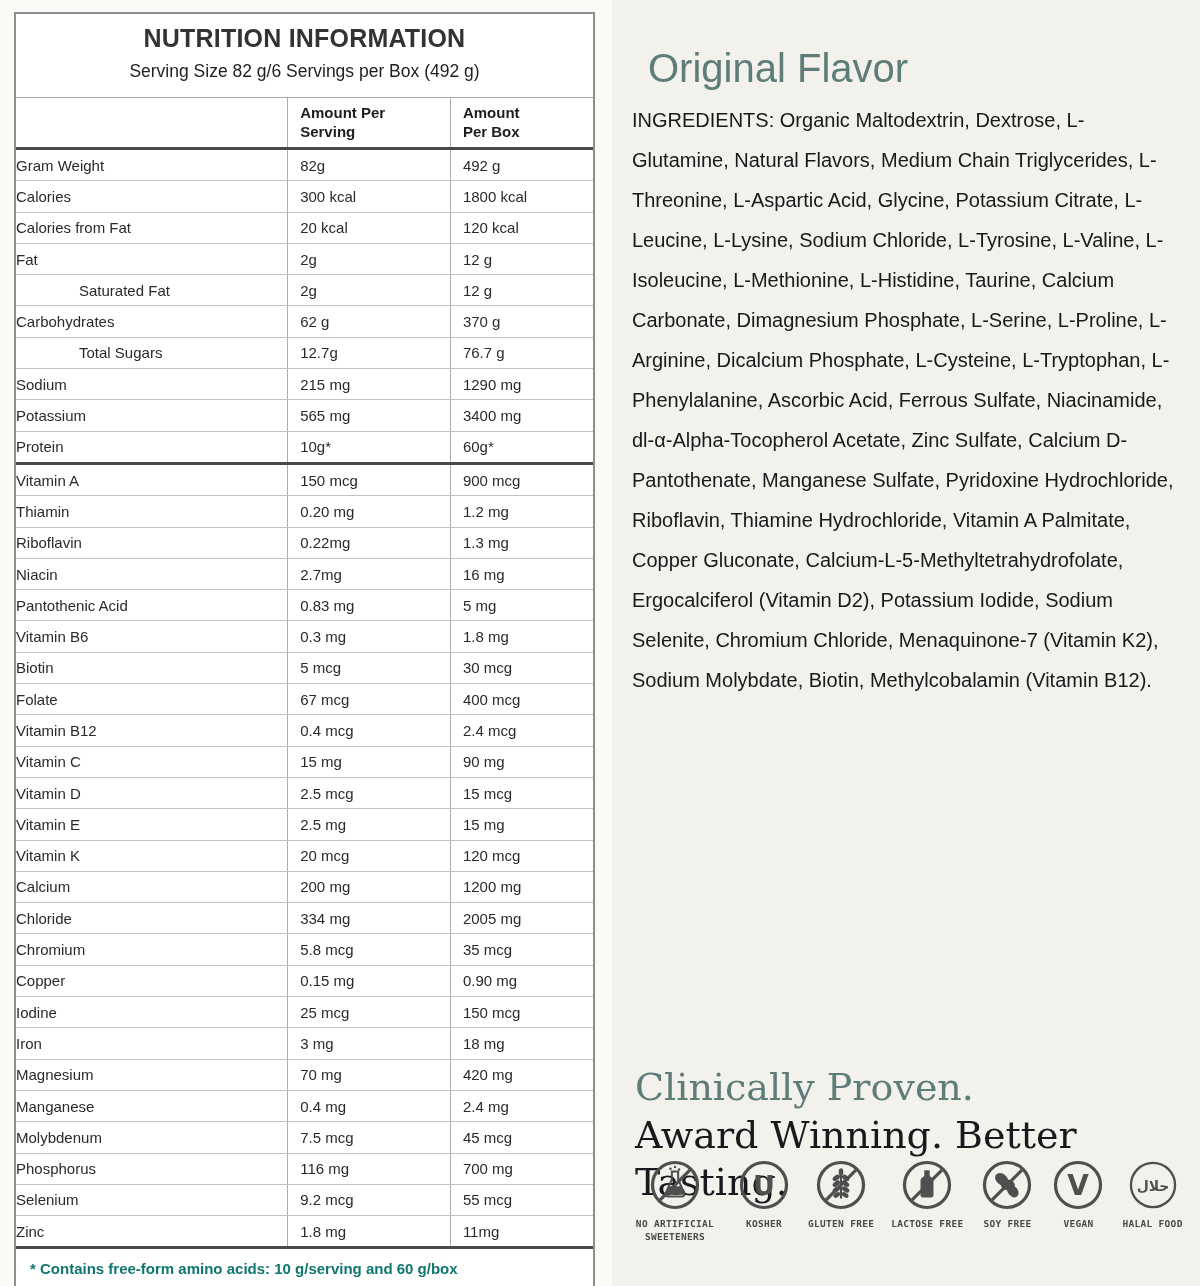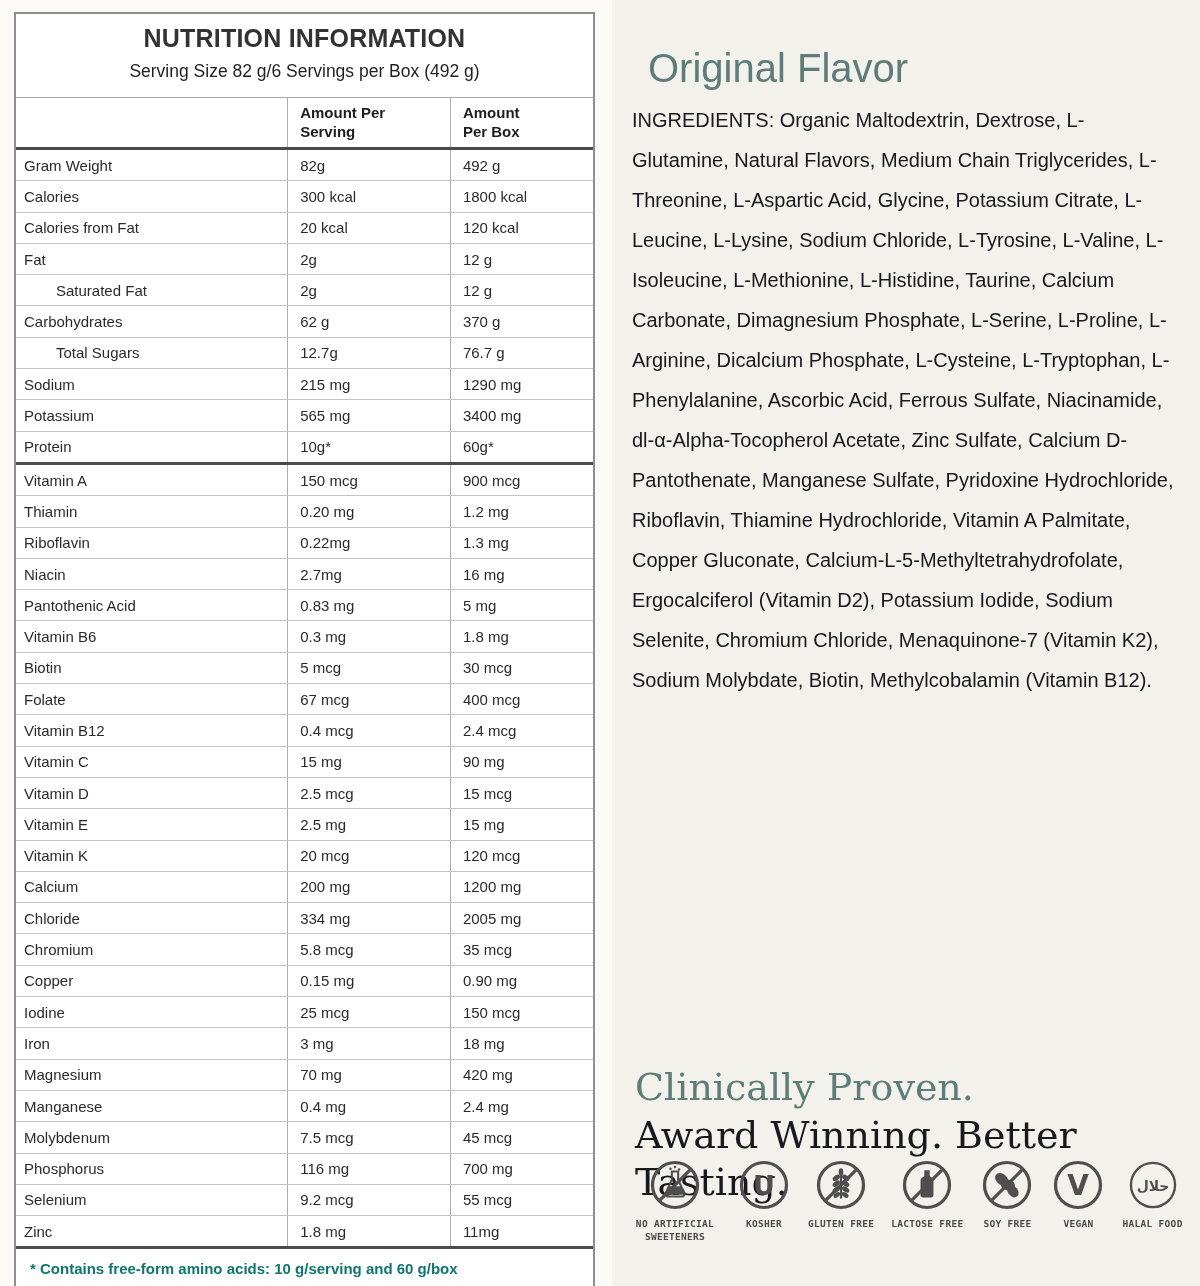--- a/index.html
+++ b/index.html
@@ -22,22 +22,22 @@
   .nutr-sub{margin:8px;font-size:17.5px;color:#1f1f1f;}
   .cols-head{display:flex;height:49px;border-bottom:3px solid #4a4a4a;}
   .c1{width:47%;box-sizing:border-box;}
   .c2{width:28.2%;box-sizing:border-box;border-left:1px solid #adadad;}
   .c3{width:24.8%;box-sizing:border-box;border-left:1px solid #adadad;}
   .cols-head .c2,.cols-head .c3{
     font-weight:bold;font-size:15px;line-height:1.25;color:#1d1d1d;
     padding:6px 0 8px 12px;white-space:pre-line;
   }
   .row{display:flex;height:30.3px;border-bottom:1px solid #c4c4c4;font-size:15px;color:#2a2a2a;}
-  .row .c1{padding-left:8px;display:flex;align-items:center;font-weight:500;}
-  .row.indent .c1{padding-left:40px;}
+  .row .c1{padding-left:0;display:flex;align-items:center;font-weight:500;}
+  .row.indent .c1{padding-left:63px;}
   .row .c2,.row .c3{display:flex;align-items:center;padding-left:12px;}
   .row.thick{border-bottom:3px solid #4a4a4a;}
   .footnote{
     height:38px;display:flex;align-items:center;padding-left:14px;
     font-size:15px;font-weight:600;color:#0f766e;
   }
 
   
   .flavor-title{
     position:absolute;left:632px;top:30px;margin:16px;

